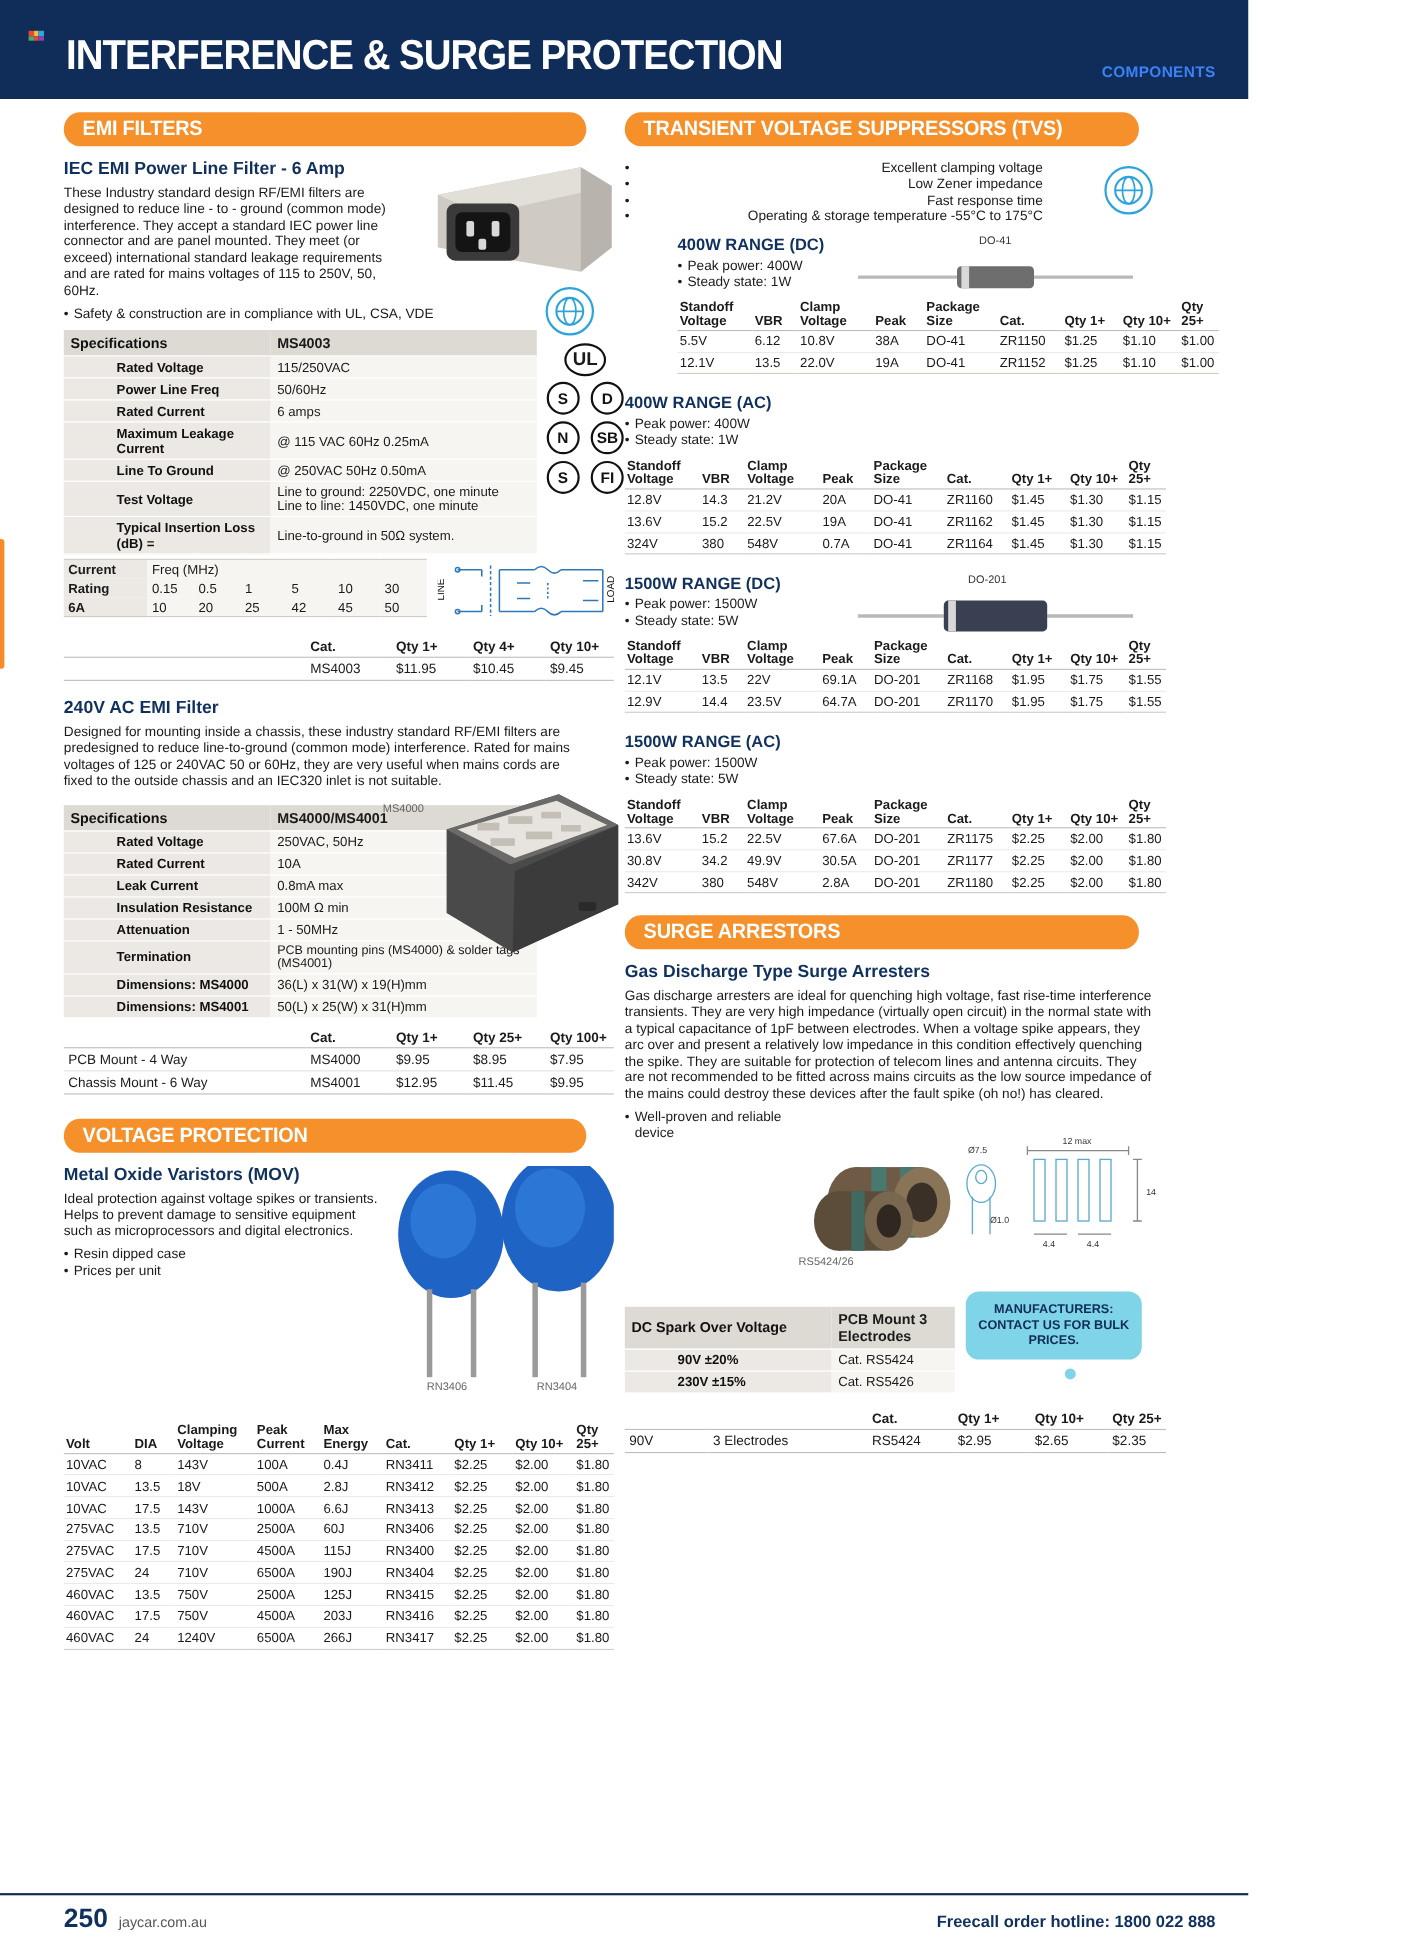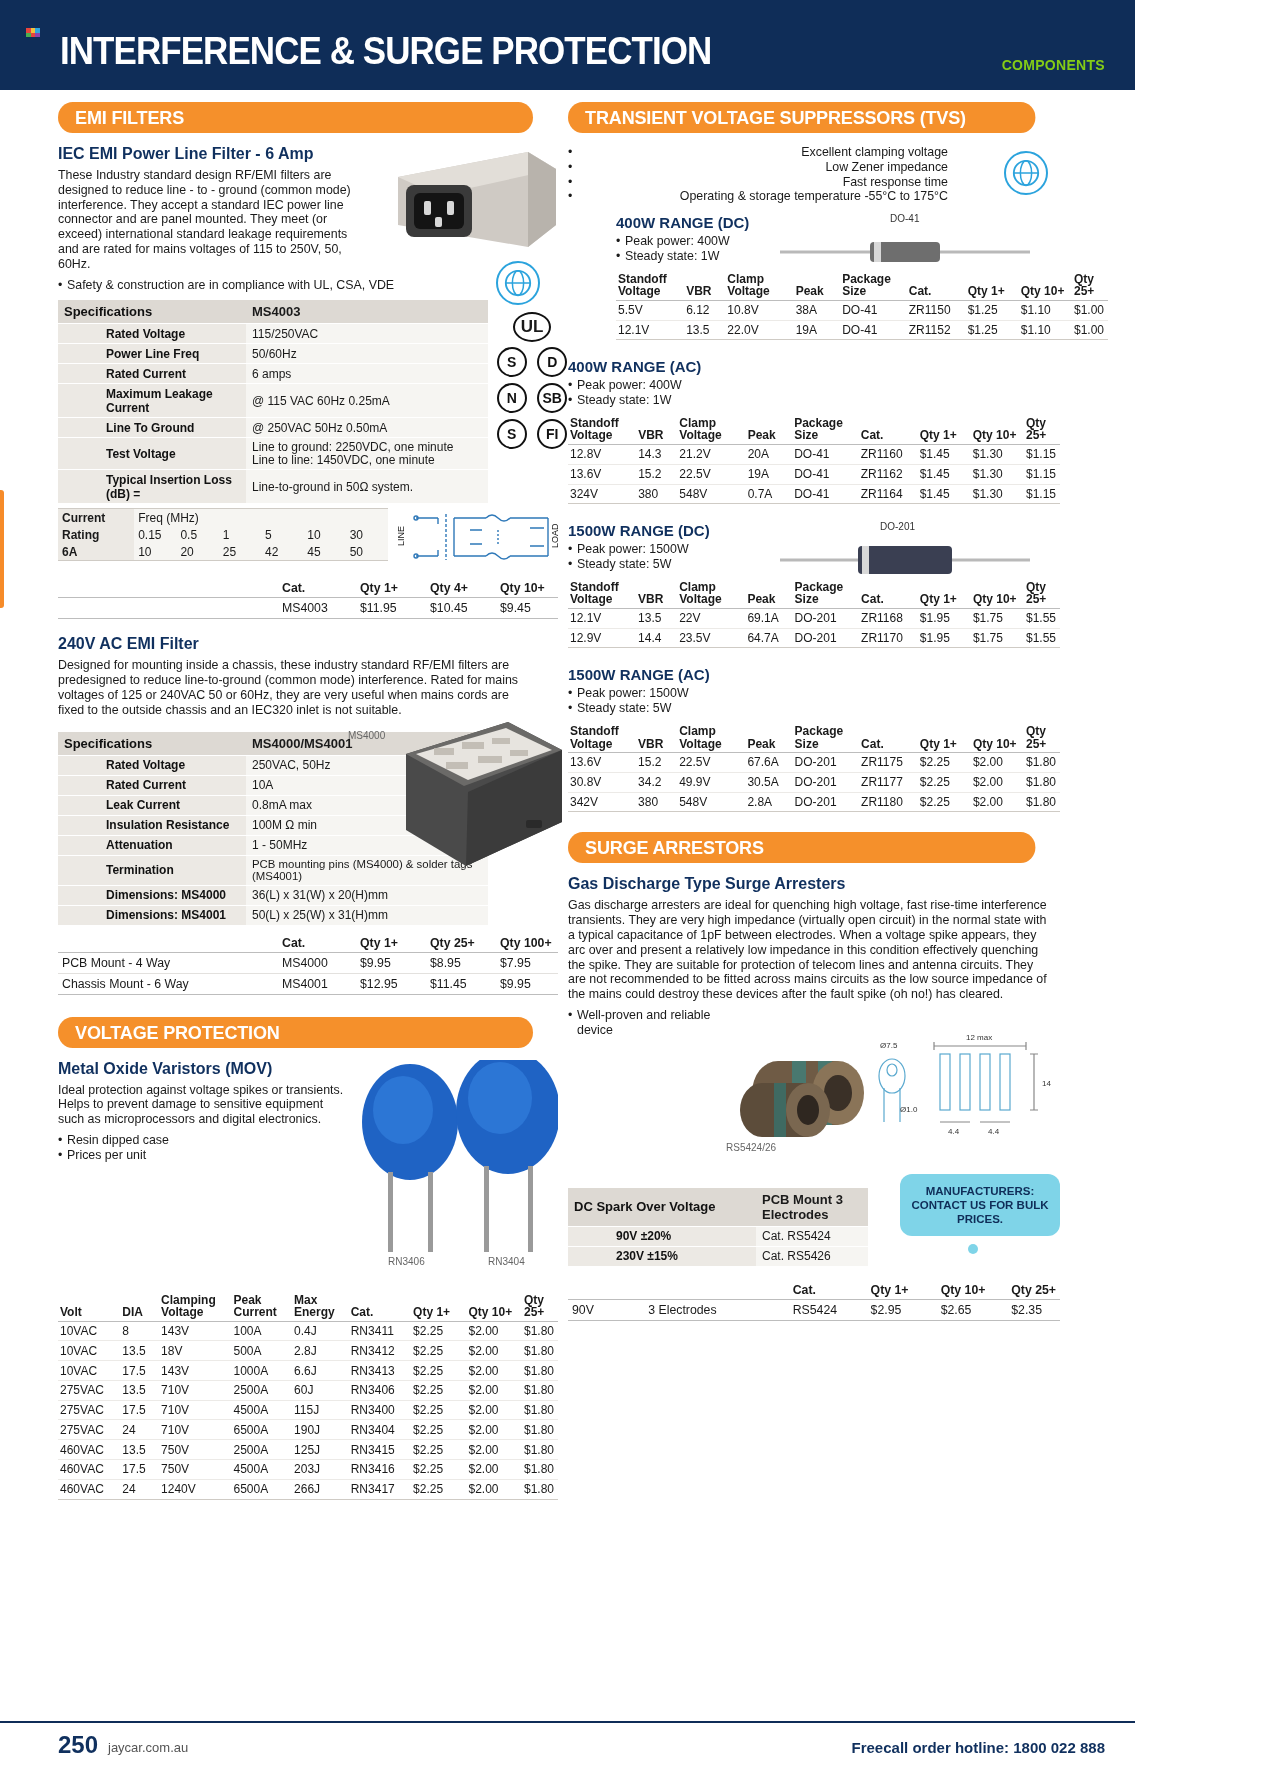--- a/index.html
+++ b/index.html
@@ -25,21 +25,21 @@
   .logo-dots i { display:block; }
   .masthead h1 {
     position:absolute; left:60px; top:30px; margin:0;
     font-size:38px; line-height:42px; letter-spacing:-1px;
     color:#ffffff; font-weight:bold;
     font-family:"Liberation Sans Narrow","Liberation Sans", sans-serif;
     transform:scaleX(0.92); transform-origin:left center;
   }
   .masthead .dept {
     position:absolute; right:30px; top:57px;
-    color:#84cc16; font-size:14px; font-weight:bold; letter-spacing:0.3px;
+    color:#3b82f6; font-size:14px; font-weight:bold; letter-spacing:0.3px;
   }
 
   
   .cols { position:absolute; top:90px; left:0; width:1135px; }
   .col-left  { position:absolute; left:58px; top:12px; width:500px; }
   .col-right { position:absolute; left:568px; top:12px; width:492px; }
 
   .orange-tab-left {
     position:absolute; left:-18px; top:490px;
     width:22px; height:118px; background:#f68b29; border-radius:0 3px 3px 0;
@@ -368,21 +368,21 @@
             <tr>
                 <td class="k">Attenuation</td>
                 <td class="v">1 - 50MHz</td>
               </tr>
             <tr>
                 <td class="k">Termination</td>
                 <td class="v" style="font-size:11.4px;">PCB mounting pins (MS4000) &amp; solder tags (MS4001)</td>
               </tr>
             <tr>
                 <td class="k">Dimensions: MS4000</td>
-                <td class="v">36(L) x 31(W) x 20(H)mm</td>
+                <td class="v">36(L) x 31(W) x 19(H)mm</td>
               </tr>
             <tr>
                 <td class="k">Dimensions: MS4001</td>
                 <td class="v">50(L) x 25(W) x 31(H)mm</td>
               </tr>
           </tbody>
         </table>
       </div>
 
       <table class="price">
@@ -875,21 +875,21 @@
                 <td class="k">90V ±20%</td>
                 <td class="v">Cat. RS5424</td>
               </tr>
             <tr>
                 <td class="k">230V ±15%</td>
                 <td class="v">Cat. RS5426</td>
               </tr>
           </tbody>
         </table>
 
-        <div class="mfr-box" style="position:absolute; right:0; top:-14px;">MANUFACTURERS: CONTACT US FOR BULK PRICES.</div>
+        <div class="mfr-box" style="position:absolute; right:22px; top:-14px;">MANUFACTURERS: CONTACT US FOR BULK PRICES.</div>
         <div style="position:absolute; right:82px; top:56px; width:10px; height:10px; border-radius:50%; background:#7fd4e8;"></div>
       </div>
 
       <table class="price" style="margin-top:14px;">
         <thead>
           <tr>
             <th style="width:80px;"></th>
             <th style="width:150px;"></th>
             <th style="width:80px;">Cat.</th>
             <th style="width:72px;">Qty 1+</th>

